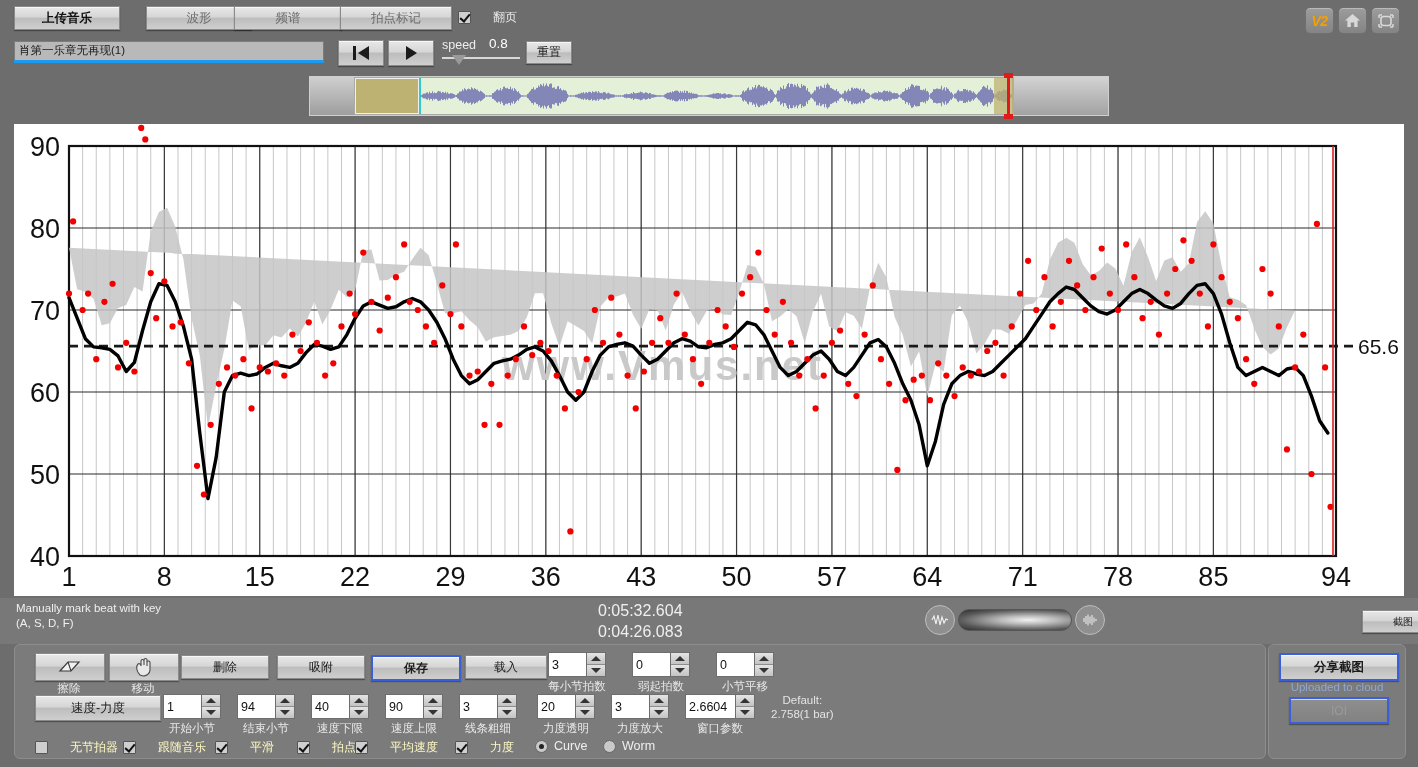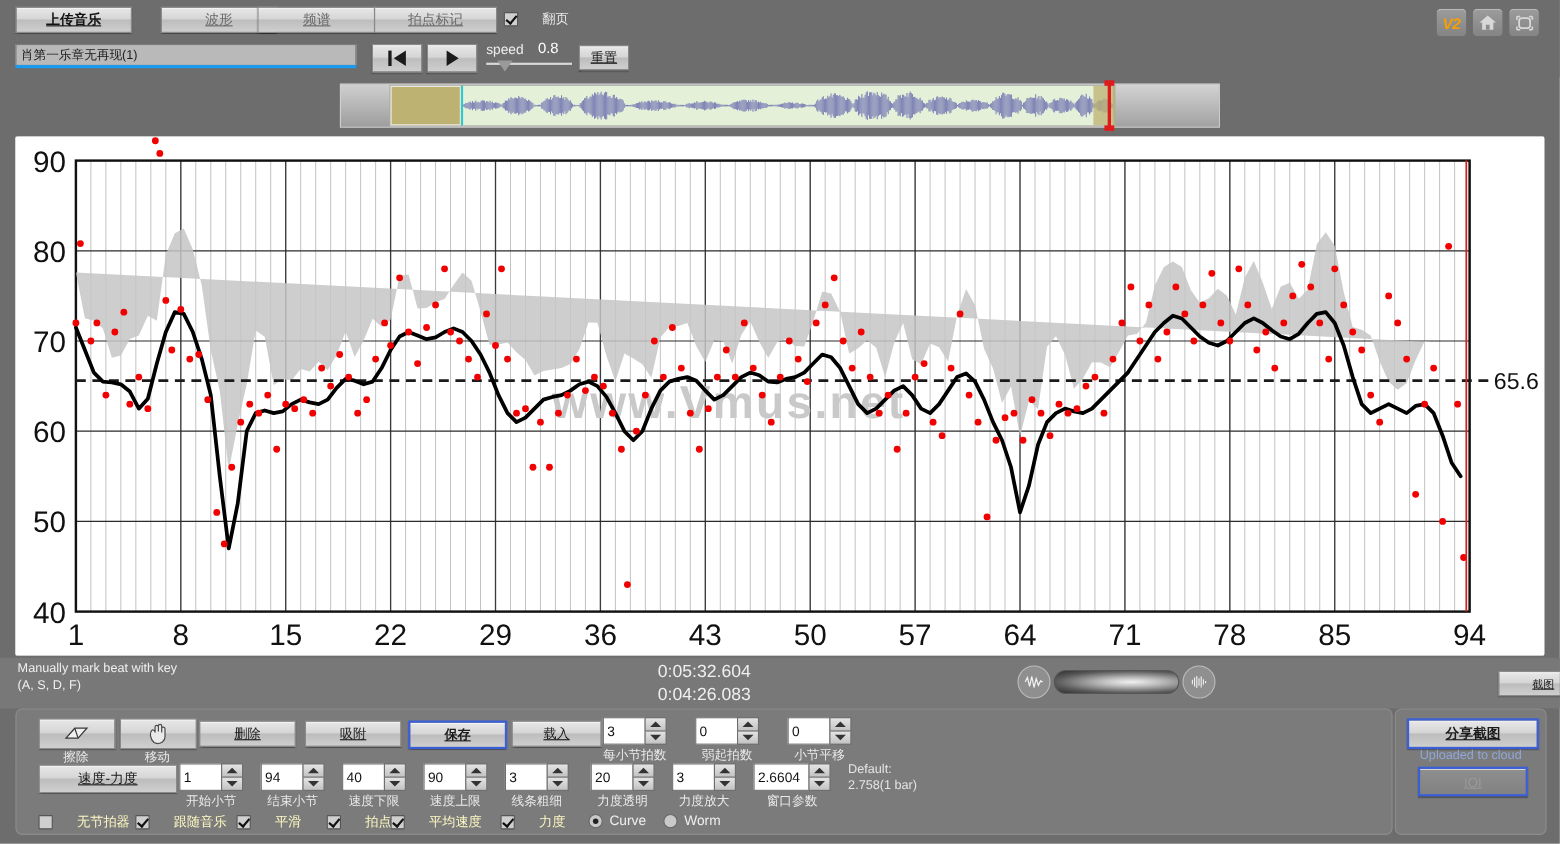--- a/index.html
+++ b/index.html
@@ -13,21 +13,21 @@
   .app{position:relative;width:1418px;height:767px;}
 
   
   .topbar{position:absolute;left:0;top:0;width:1418px;height:70px;background:#6d6d6d;}
   .btn{
     background:linear-gradient(to bottom,#e8e8e8 0%,#d6d6d6 45%,#bdbdbd 52%,#cfcfcf 100%);
     border:1px solid #8a8a8a;border-radius:0;
     color:#1a1a1a;font-size:12px;text-align:right;
     display:flex;align-items:center;justify-content:center;
     box-shadow:0 1px 1px rgba(0,0,0,.35), inset 0 1px 0 rgba(255,255,255,.65);
-    cursor:pointer;user-select:none;text-decoration:underline;
+    cursor:pointer;user-select:none;
   }
   .btn.dim{color:#6a6a6a;}
   .tb-btn{position:absolute;top:6px;height:22px;width:104px;font-size:12.5px;}
   #tb0{left:14px;color:#111;font-weight:bold;}
   #tb1{left:146px;}
   #tb2{left:234px;width:106px;}
   #tb3{left:340px;width:110px;}
 
   .chk{display:inline-flex;align-items:center;gap:22px;cursor:pointer;user-select:none;}
   .chk .box{
@@ -137,21 +137,21 @@
   .rad .dot{width:13px;height:13px;border-radius:50%;background:#c9c9c9;border:1px solid #666;
     display:inline-block;position:relative;box-sizing:border-box;}
   .rad .dot.on::after{content:"";position:absolute;left:3px;top:3px;width:5px;height:5px;border-radius:50%;background:#222;}
   .rad .lbl{font-size:12.5px;color:#efefef;}
 
   .blueframe{border:2px solid #3a5fd9 !important;}
   #sharebtn{position:absolute;left:10px;top:8px;width:116px;height:24px;font-size:12.5px;font-weight:bold;}
   .upnote{position:absolute;left:0;top:36px;width:136px;text-align:center;font-size:11.5px;color:#8fa8d8;}
   #ioibtn{position:absolute;left:20px;top:52px;width:96px;height:23px;font-size:12px;
     background:linear-gradient(to bottom,#8e8e8e,#828282);color:#9a9a9a;}
-  #defaultnote{position:absolute;font-size:11.5px;color:#e4e4e4;line-height:14px;white-space:pre-line;}
+  #defaultnote{position:absolute;font-size:11.5px;color:#e4e4e4;line-height:14px;white-space:pre-line;text-align:center;}
 </style>
 </head>
 <body>
 
 <div class="app">
 
   <div class="topbar">
     <div class="btn tb-btn" id="tb0">上传音乐</div>
     <div class="btn tb-btn dim" id="tb1">波形</div>
     <div class="btn tb-btn dim" id="tb2">频谱</div>

